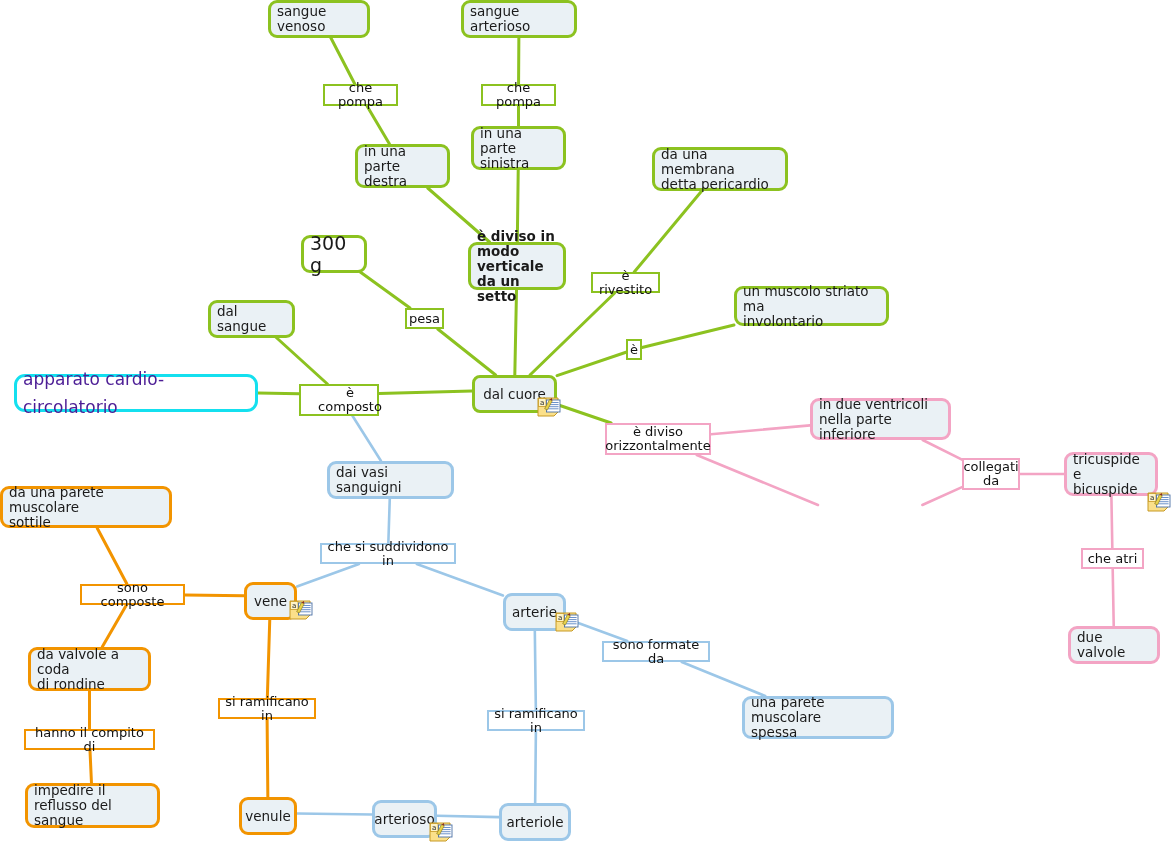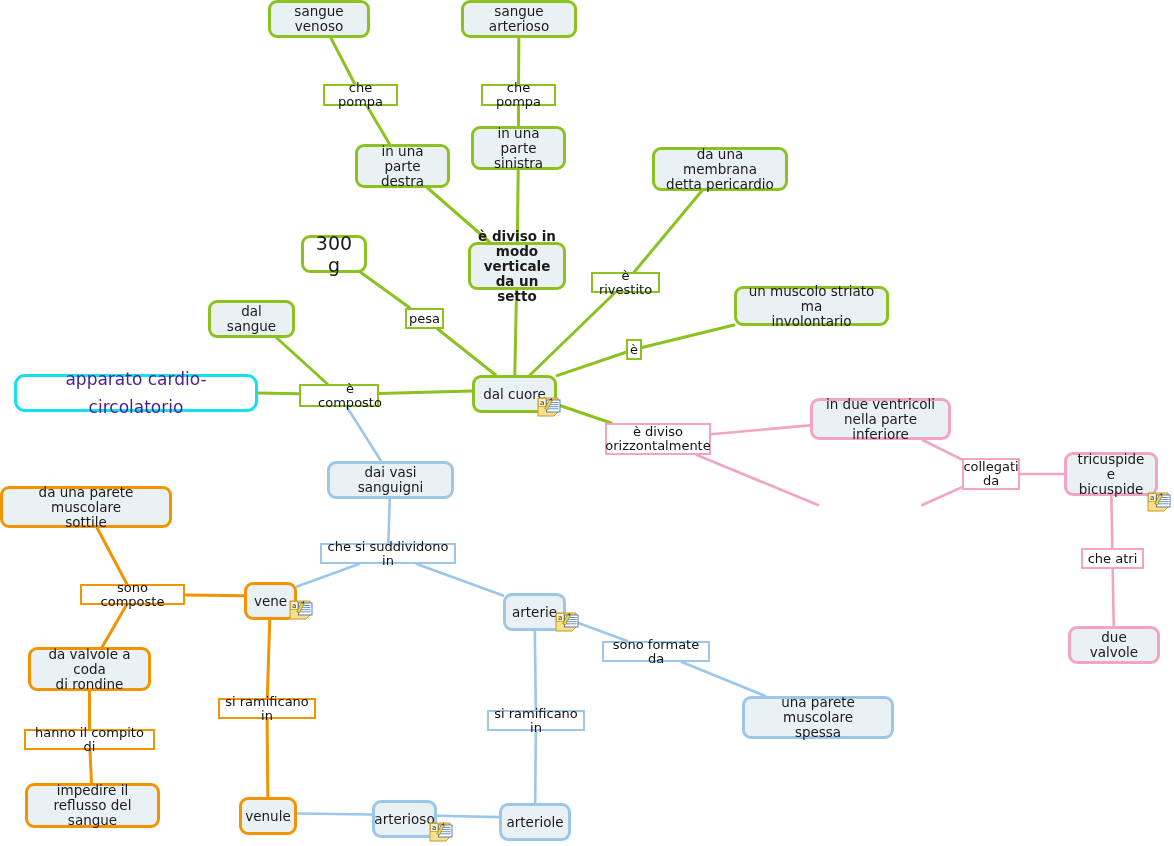--- a/index.html
+++ b/index.html
@@ -9,21 +9,20 @@
     width:1174px;height:846px;
     position:relative;overflow:hidden;
   }
   #canvas{position:absolute;left:0;top:0;width:1174px;height:846px;}
   svg.edges{position:absolute;left:0;top:0;width:1174px;height:846px;pointer-events:none;}
 
   .node{
     position:absolute;
     box-sizing:border-box;
     display:flex;align-items:center;justify-content:center;
-    text-align:center;
     background:#eaf1f5;
     border:3px solid #8cc220;
     border-radius:9px;
     color:#1a1a1a;
     font-size:13.5px;
     line-height:15px;
     padding:16px 6px;
     white-space:pre-line;
     z-index:5;
   }
@@ -120,21 +119,21 @@
 sinistra</div>
     <div class="node green" style="left: 652px; top: 147px; width: 136px; height: 44px;">da una membrana
 detta pericardio</div>
     <div class="node green" style="left: 468px; top: 242px; width: 98px; height: 48px; font-weight: bold;">è diviso in
 modo verticale
 da un setto</div>
     <div class="node white" style="left: 301px; top: 235px; width: 66px; height: 36px;">300 g</div>
     <div class="node green" style="left: 734px; top: 286px; width: 155px; height: 40px;">un muscolo striato ma
 involontario</div>
     <div class="node green" style="left: 208px; top: 300px; width: 87px; height: 30px;">dal sangue</div>
-    <div class="node green" style="left: 472px; top: 375px; width: 85px; height: 30px;">dal cuore</div>
+    <div class="node green" style="left: 472px; top: 375px; width: 85px; height: 30px; border-radius: 8px;">dal cuore</div>
     <div class="node blue" style="left: 327px; top: 461px; width: 127px; height: 30px;">dai vasi sanguigni</div>
     <div class="node pink" style="left: 810px; top: 398px; width: 141px; height: 42px;">in due ventricoli
 nella parte inferiore</div>
     <div class="node pink" style="left: 1064px; top: 452px; width: 94px; height: 44px;">tricuspide e
 bicuspide</div>
     <div class="node pink" style="left: 1068px; top: 626px; width: 92px; height: 30px;">due valvole</div>
     <div class="node orange" style="left: 0px; top: 486px; width: 172px; height: 42px;">da una parete muscolare
 sottile</div>
     <div class="node orange" style="left: 28px; top: 647px; width: 123px; height: 44px;">da valvole a coda
 di rondine</div>
@@ -145,21 +144,21 @@
     <div class="node blue" style="left: 372px; top: 800px; width: 65px; height: 30px;">arterioso</div>
     <div class="node blue" style="left: 499px; top: 803px; width: 72px; height: 30px;">arteriole</div>
     <div class="node blue" style="left: 503px; top: 593px; width: 63px; height: 28px;">arterie</div>
     <div class="node blue" style="left: 742px; top: 696px; width: 152px; height: 43px;">una parete muscolare
 spessa</div>
     <div class="lbl green" style="left: 323px; top: 84px; width: 75px; height: 22px;">che pompa</div>
     <div class="lbl green" style="left: 481px; top: 84px; width: 75px; height: 22px;">che pompa</div>
     <div class="lbl green" style="left: 591px; top: 272px; width: 69px; height: 21px;">è rivestito</div>
     <div class="lbl green" style="left: 405px; top: 308px; width: 39px; height: 21px;">pesa</div>
     <div class="lbl green" style="left: 626px; top: 339px; width: 16px; height: 21px;">è</div>
-    <div class="lbl green" style="left: 299px; top: 384px; width: 80px; height: 23px; padding-left: 26px;">è composto</div>
+    <div class="lbl green" style="left: 299px; top: 384px; width: 80px; height: 32px; padding-left: 26px;">è composto</div>
     <div class="lbl pink" style="left: 605px; top: 423px; width: 106px; height: 32px;">è diviso
 orizzontalmente</div>
     <div class="lbl pink" style="left: 962px; top: 458px; width: 58px; height: 32px;">collegati
 da</div>
     <div class="lbl pink" style="left: 1081px; top: 548px; width: 63px; height: 21px;">che atri</div>
     <div class="lbl blue" style="left: 320px; top: 543px; width: 136px; height: 21px;">che si suddividono in</div>
     <div class="lbl blue" style="left: 602px; top: 641px; width: 108px; height: 21px;">sono formate da</div>
     <div class="lbl blue" style="left: 487px; top: 710px; width: 98px; height: 21px;">si ramificano in</div>
     <div class="lbl orange" style="left: 80px; top: 584px; width: 105px; height: 21px;">sono composte</div>
     <div class="lbl orange" style="left: 24px; top: 729px; width: 131px; height: 21px;">hanno il compito di</div>

